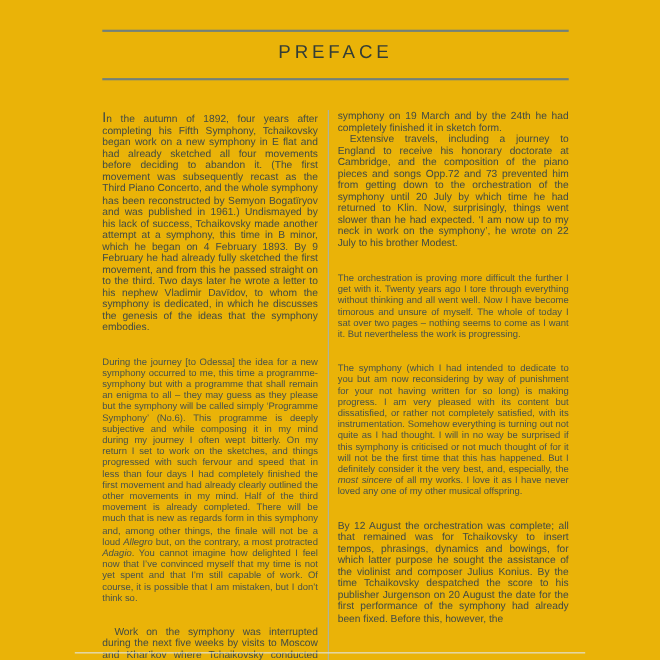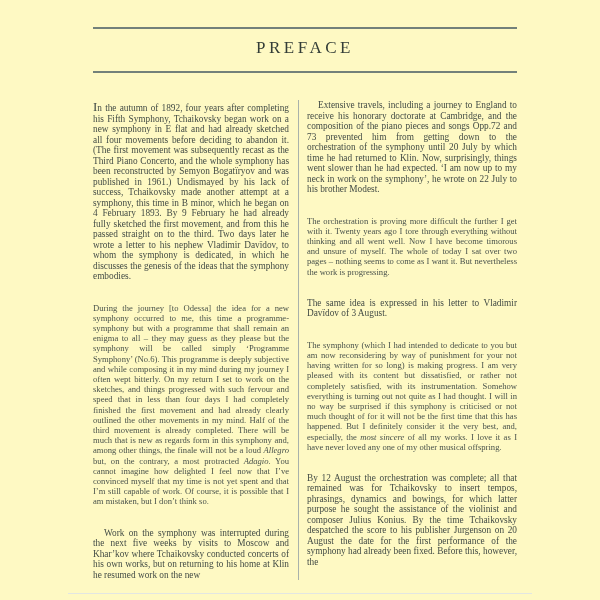--- a/index.html
+++ b/index.html
@@ -1,22 +1,22 @@
 <!DOCTYPE html>
 <html><head>
 <meta charset="utf-8">
 <style>
   html, body { margin: 0; padding: 0; background: #ffffff; }
   .page {
     position: relative;
     width: 600px; height: 600px;
     margin: 0 auto;
-    background: #fef9c3;
+    background: #eab308;
     overflow: hidden;
-    font-family: Liberation Serif, serif;
+    font-family: Liberation Sans, sans-serif;
     color: #424b45;
   }
   
   .head-block { position: absolute; left: 93px; width: 424px; top: 0; }
   .rule { position: absolute; left: 0; right: 0; height: 2px; background: #73817a; }
   .rule-top { top: 27px; }
   .rule-bottom { top: 71px; }
   .page-title {
     position: absolute; top: 38px; left: 0; right: 0;
     text-align: center;
@@ -62,23 +62,23 @@
 
     <div class="col col-left">
       <p class="body"><span class="initial">I</span><span>n the autumn of 1892, four years after completing his Fifth Symphony, Tchaikovsky began work on a new symphony in E flat and had already sketched all four movements before deciding to abandon it. (The first movement was subsequently recast as the Third Piano Concerto, and the whole symphony has been reconstructed by Semyon Bogatïryov and was published in 1961.) Undismayed by his lack of success, Tchaikovsky made another attempt at a symphony, this time in B minor, which he began on 4 February 1893. By 9 February he had already fully sketched the first movement, and from this he passed straight on to the third. Two days later he wrote a letter to his nephew Vladimir Davïdov, to whom the symphony is dedicated, in which he discusses the genesis of the ideas that the symphony embodies.</span></p>
       <blockquote class="quote"><span>During the journey [to Odessa] the idea for a new symphony occurred to me, this time a programme-symphony but with a programme that shall remain an enigma to all – they may guess as they please but the symphony will be called simply ‘Programme Symphony’ (No.6). This programme is deeply subjective and while composing it in my mind during my journey I often wept bitterly. On my return I set to work on the sketches, and things progressed with such fervour and speed that in less than four days I had completely finished the first movement and had already clearly outlined the other movements in my mind. Half of the third movement is already completed. There will be much that is new as regards form in this symphony and, among other things, the finale will not be a loud </span><span class="it">Allegro</span><span> but, on the contrary, a most protracted </span><span class="it">Adagio</span><span>. You cannot imagine how delighted I feel now that I’ve convinced myself that my time is not yet spent and that I’m still capable of work. Of course, it is possible that I am mistaken, but I don’t think so.</span></blockquote>
       <p class="body indent">Work on the symphony was interrupted during the next five weeks by visits to Moscow and Khar’kov where Tchaikovsky conducted concerts of his own works, but on returning to his home at Klin he resumed work on the new</p>
     </div>
 
     <div class="divider"></div>
 
     <div class="col col-right">
+      <p class="body">symphony on 19 March and by the 24th he had completely finished it in sketch form.</p>
       <p class="body indent">Extensive travels, including a journey to England to receive his honorary doctorate at Cambridge, and the composition of the piano pieces and songs Opp.72 and 73 prevented him from getting down to the orchestration of the symphony until 20 July by which time he had returned to Klin. Now, surprisingly, things went slower than he had expected. ‘I am now up to my neck in work on the symphony’, he wrote on 22 July to his brother Modest.</p>
       <blockquote class="quote">The orchestration is proving more difficult the further I get with it. Twenty years ago I tore through everything without thinking and all went well. Now I have become timorous and unsure of myself. The whole of today I sat over two pages – nothing seems to come as I want it. But nevertheless the work is progressing.</blockquote>
-      <p class="body">The same idea is expressed in his letter to Vladimir Davïdov of 3 August.</p>
       <blockquote class="quote"><span>The symphony (which I had intended to dedicate to you but am now reconsidering by way of punishment for your not having written for so long) is making progress. I am very pleased with its content but dissatisfied, or rather not completely satisfied, with its instrumentation. Somehow everything is turning out not quite as I had thought. I will in no way be surprised if this symphony is criticised or not much thought of for it will not be the first time that this has happened. But I definitely consider it the very best, and, especially, the </span><span class="it">most sincere</span><span> of all my works. I love it as I have never loved any one of my other musical offspring.</span></blockquote>
       <p class="body">By 12 August the orchestration was complete; all that remained was for Tchaikovsky to insert tempos, phrasings, dynamics and bowings, for which latter purpose he sought the assistance of the violinist and composer Julius Konius. By the time Tchaikovsky despatched the score to his publisher Jurgenson on 20 August the date for the first performance of the symphony had already been fixed. Before this, however, the</p>
     </div>
 
   </div>
 
   <div class="bottom-edge"></div>
 
 </div>
 

